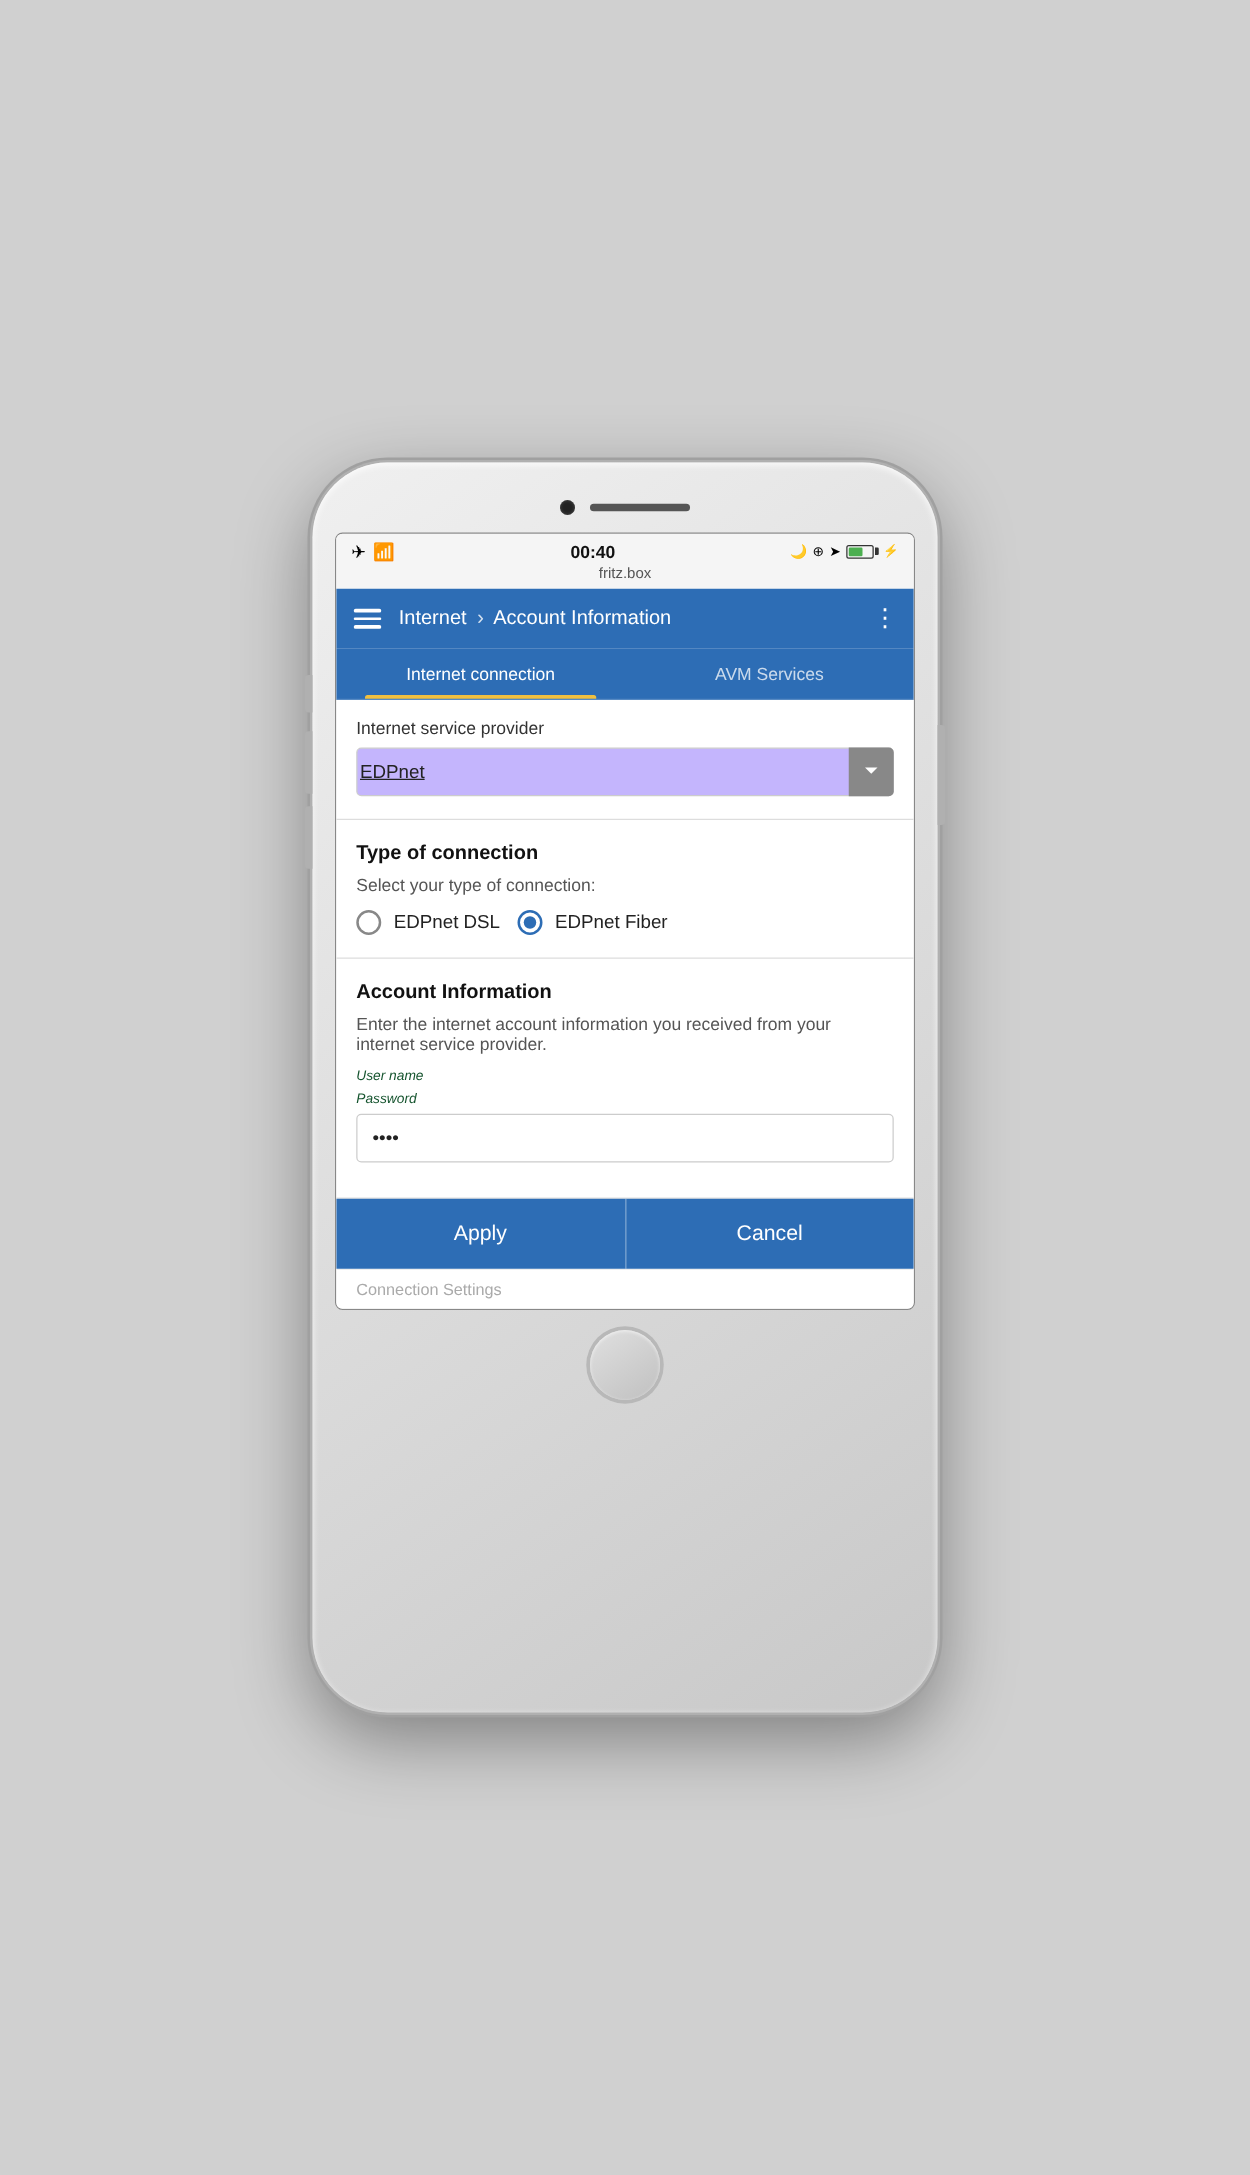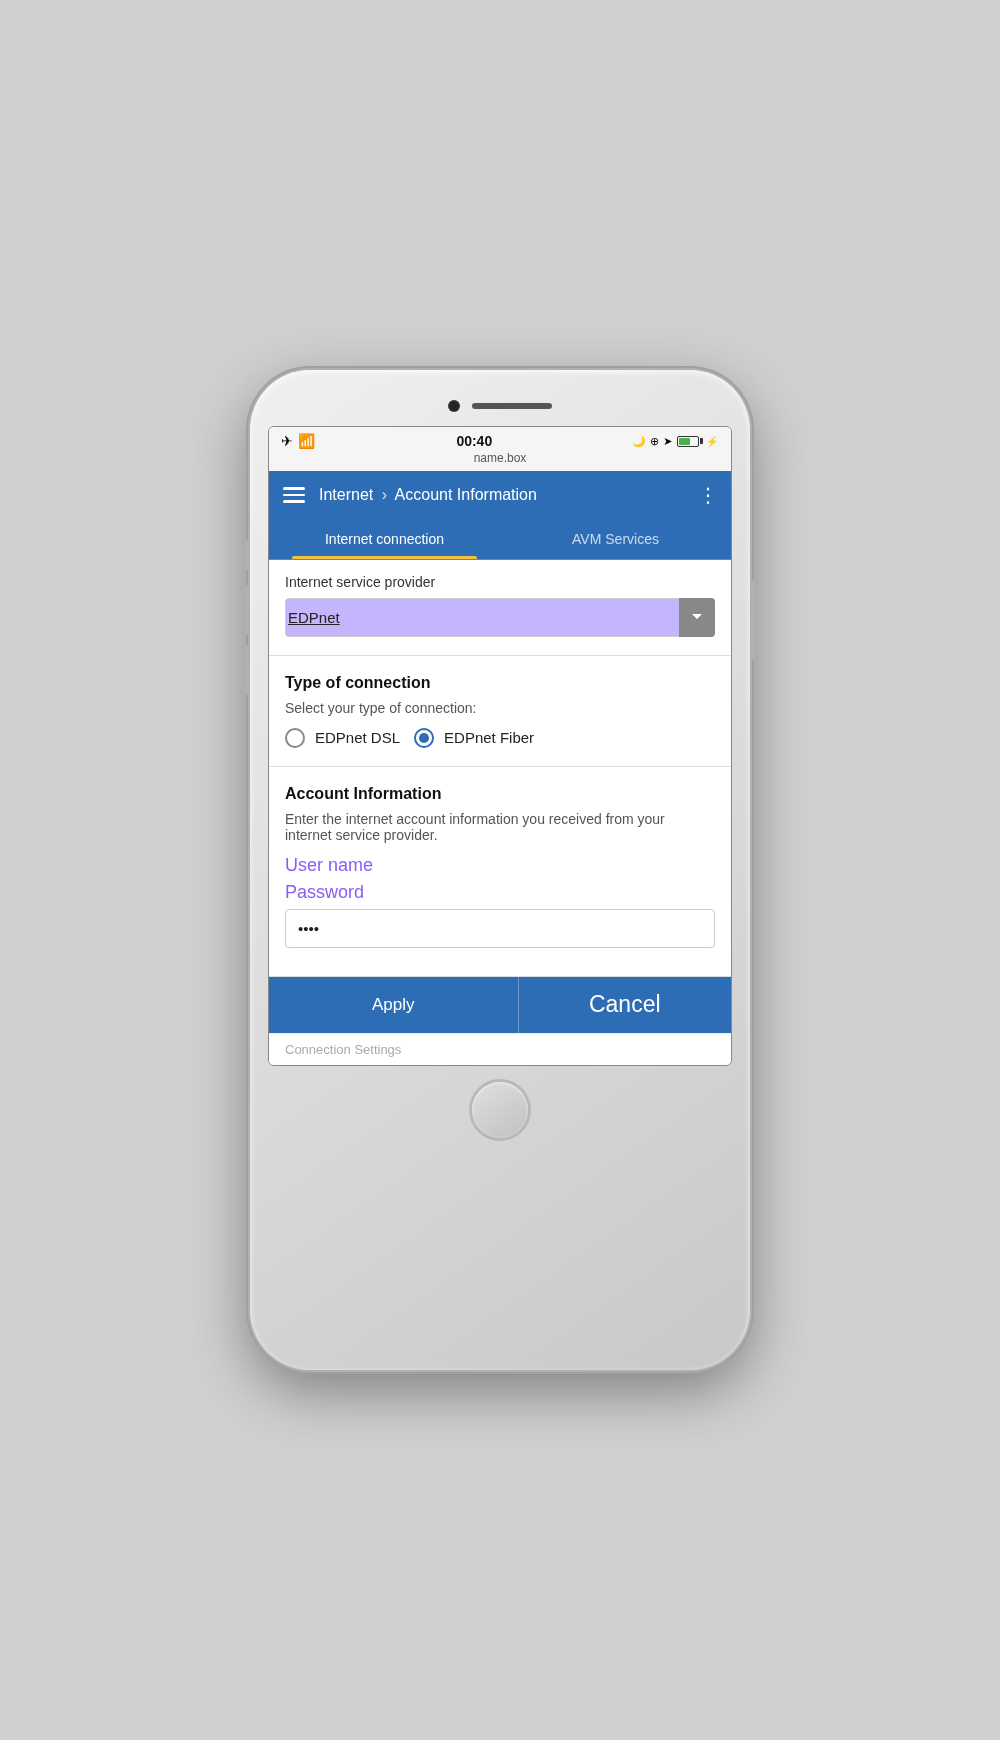--- a/index.html
+++ b/index.html
@@ -343,23 +343,24 @@
       height: 10px;
       background: #2d6db5;
       border-radius: 50%;
     }
     .radio-label {
       font-size: 15px;
       color: #222;
     }
 
     .input-label {
-      font-size: 18px;
-      color: #8b5cf6;
+      font-size: 11px;
+      color: #14532d;
       margin-bottom: 6px;
+      font-style: italic;
     }
 
     .text-input {
       width: 100%;
       padding: 10px 12px;
       border: 1px solid #ccc;
       border-radius: 4px;
       font-size: 15px;
       color: #222;
       background: white;
@@ -376,23 +377,24 @@
       padding: 18px;
       background: #2d6db5;
       color: white;
       font-size: 17px;
       border: none;
       cursor: pointer;
       border-right: 1px solid rgba(255,255,255,0.3);
     }
     .btn-cancel {
       flex: 1;
+      padding: 18px;
       background: #2d6db5;
       color: white;
-      font-size: 23px;
+      font-size: 17px;
       border: none;
       cursor: pointer;
     }
 
     .peek-text {
       padding: 8px 16px;
       color: #aaa;
       font-size: 13px;
       border-top: 1px solid #eee;
     }
@@ -437,21 +439,21 @@
           <span>➤</span>
           <div class="battery">
             <div class="battery-body">
               <div class="battery-fill"></div>
             </div>
             <div class="battery-tip"></div>
           </div>
           <span class="bolt">⚡</span>
         </div>
       </div>
-      <div class="status-url">name.box</div>
+      <div class="status-url">fritz.box</div>
     </div>
 
     <div class="nav-bar">
       <div class="hamburger">
         <span></span>
         <span></span>
         <span></span>
       </div>
       <div class="nav-title">
         <span>Internet</span>

